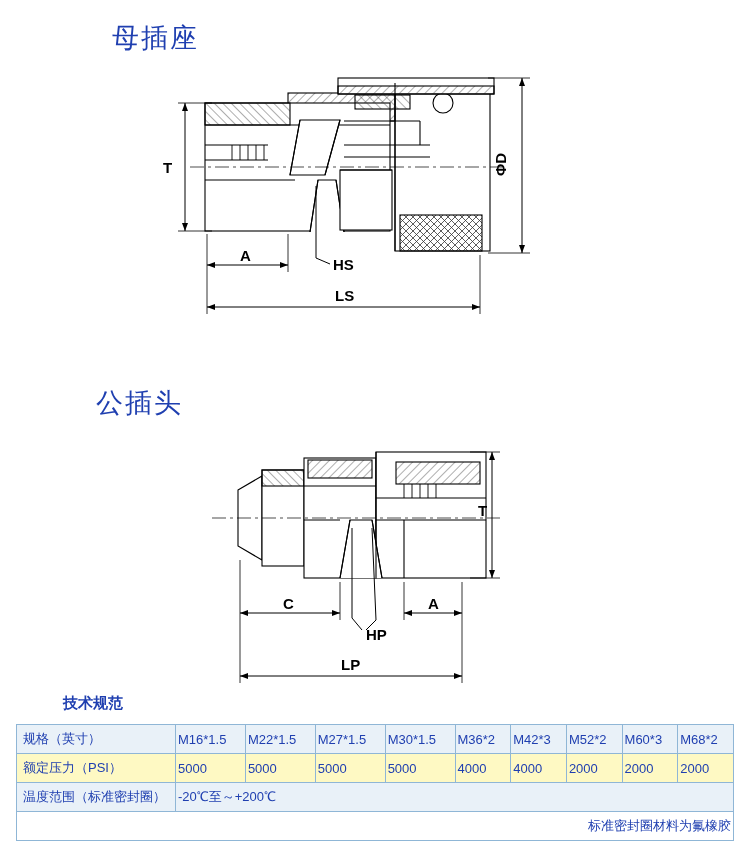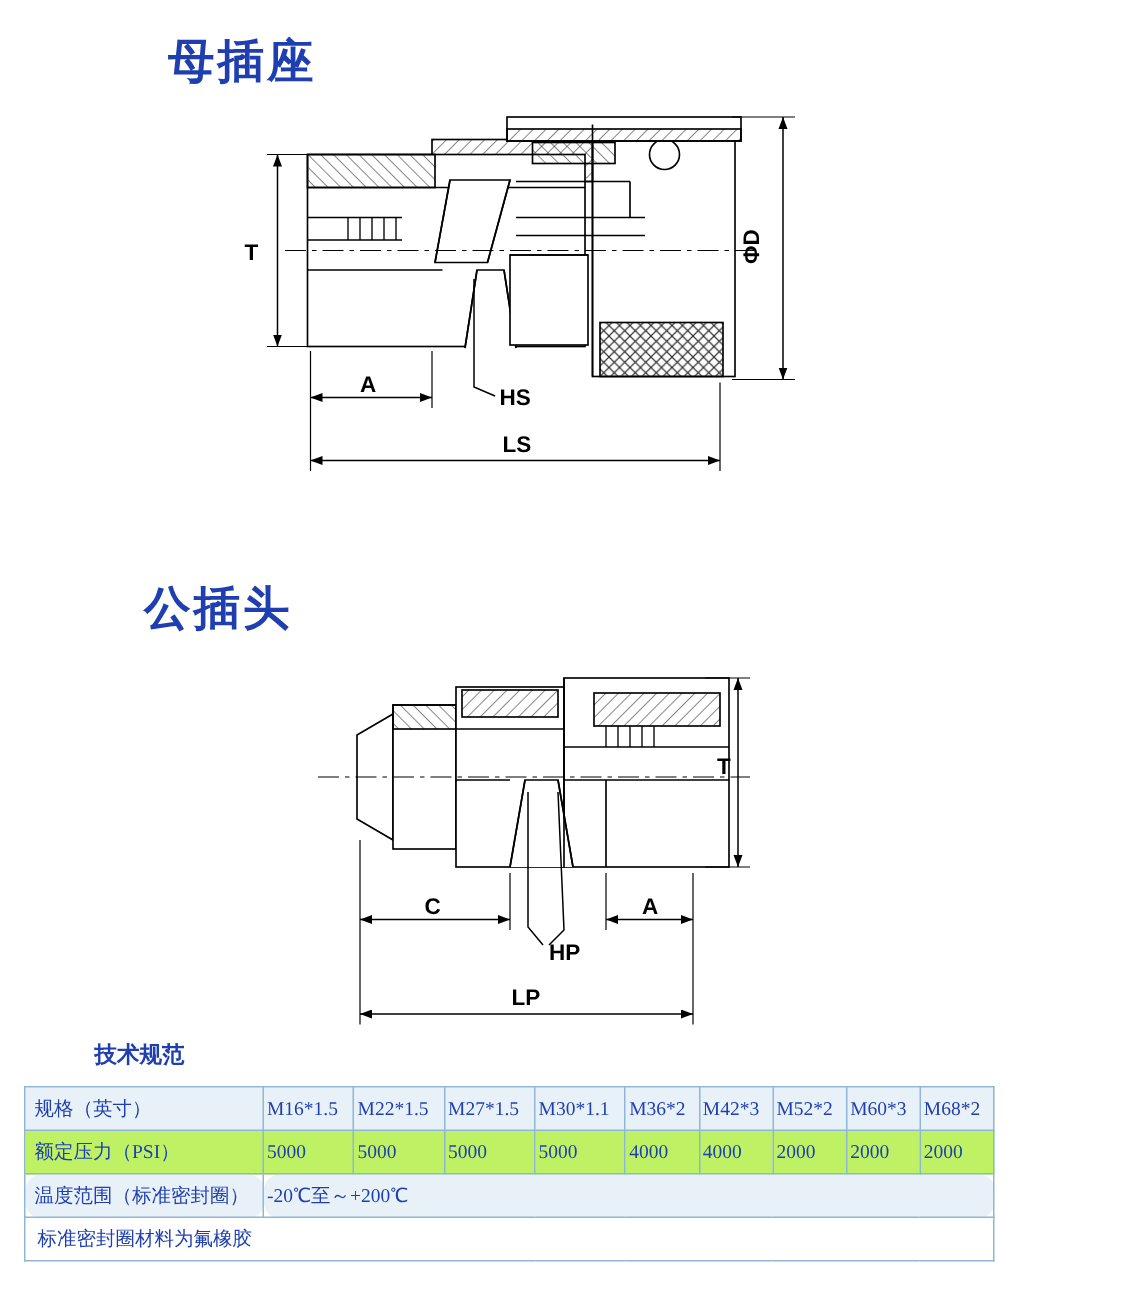--- a/index.html
+++ b/index.html
@@ -8,61 +8,61 @@
     background:#ffffff;
     font-family:"Liberation Sans","DejaVu Sans",sans-serif;
     position:relative;
     overflow:hidden;
   }
   .page{position:relative;width:750px;height:864px;}
 
   .title{
     position:absolute;
     color:#1f3fb0;
-    font-weight:bold;
-    font-size:31px;
+    font-weight:normal;
+    font-size:27px;
     letter-spacing:2px;
     font-family:"DejaVu Sans","Liberation Sans",sans-serif;
   }
   #title-socket{left:112px;top:20px;}
   #title-plug{left:96px;top:385px;}
 
   .svgwrap{position:absolute;left:0;top:0;width:750px;height:864px;pointer-events:none;}
 
   .spec-title{
     position:absolute;left:20px;top:694px;
     color:#1f3fb0;font-weight:bold;font-size:15px;
     font-family:"DejaVu Sans","Liberation Sans",sans-serif;
     margin-left:43px;
   }
 
   table.spec{
     position:absolute;left:16px;top:724px;
-    width:647px;
+    width:718px;
     border-collapse:collapse;
     font-size:13px;
     color:#1f3fb0;
-    font-family:Liberation Serif, serif;
+    font-family:Liberation Sans, sans-serif;
   }
   table.spec td{
     border:1px solid #8fb6d6;
     padding:5px 2px;
     background:#eef4fa;
     white-space:nowrap;
   }
   table.spec td.rowhead{
     text-align:left;
     padding-left:6px;
     width:150px;
     background:#e4eef7;
   }
-  table.spec tr.r2 td{background:#bef264;}
+  table.spec tr.r2 td{background:#fef9c3;}
   table.spec tr.r1 td{background:#e9f1f8;}
-  table.spec tr.r3 td{background:#e9f1f8;border-radius:10px;}
-  table.spec tr.r4 td{background:#ffffff;text-align:left;padding-left:8px;}
+  table.spec tr.r3 td{background:#e9f1f8;}
+  table.spec tr.r4 td{background:#ffffff;text-align:right;padding-left:8px;}
 
   .lbl{
     font-family:"Liberation Sans","DejaVu Sans",sans-serif;
     font-size:15px;font-weight:bold;fill:#000;
   }
 </style>
 </head>
 <body>
 
 <div class="page">
@@ -244,21 +244,21 @@
 
   <div class="spec-title">技术规范</div>
 
   <table class="spec">
     <tbody>
         <tr class="r1">
       <td class="rowhead">规格（英寸）</td>
       <td>M16*1.5</td>
       <td>M22*1.5</td>
       <td>M27*1.5</td>
-      <td>M30*1.1</td>
+      <td>M30*1.5</td>
       <td>M36*2</td>
       <td>M42*3</td>
       <td>M52*2</td>
       <td>M60*3</td>
       <td>M68*2</td>
     </tr>
     <tr class="r2">
       <td class="rowhead">额定压力（PSI）</td>
       <td>5000</td>
       <td>5000</td>

